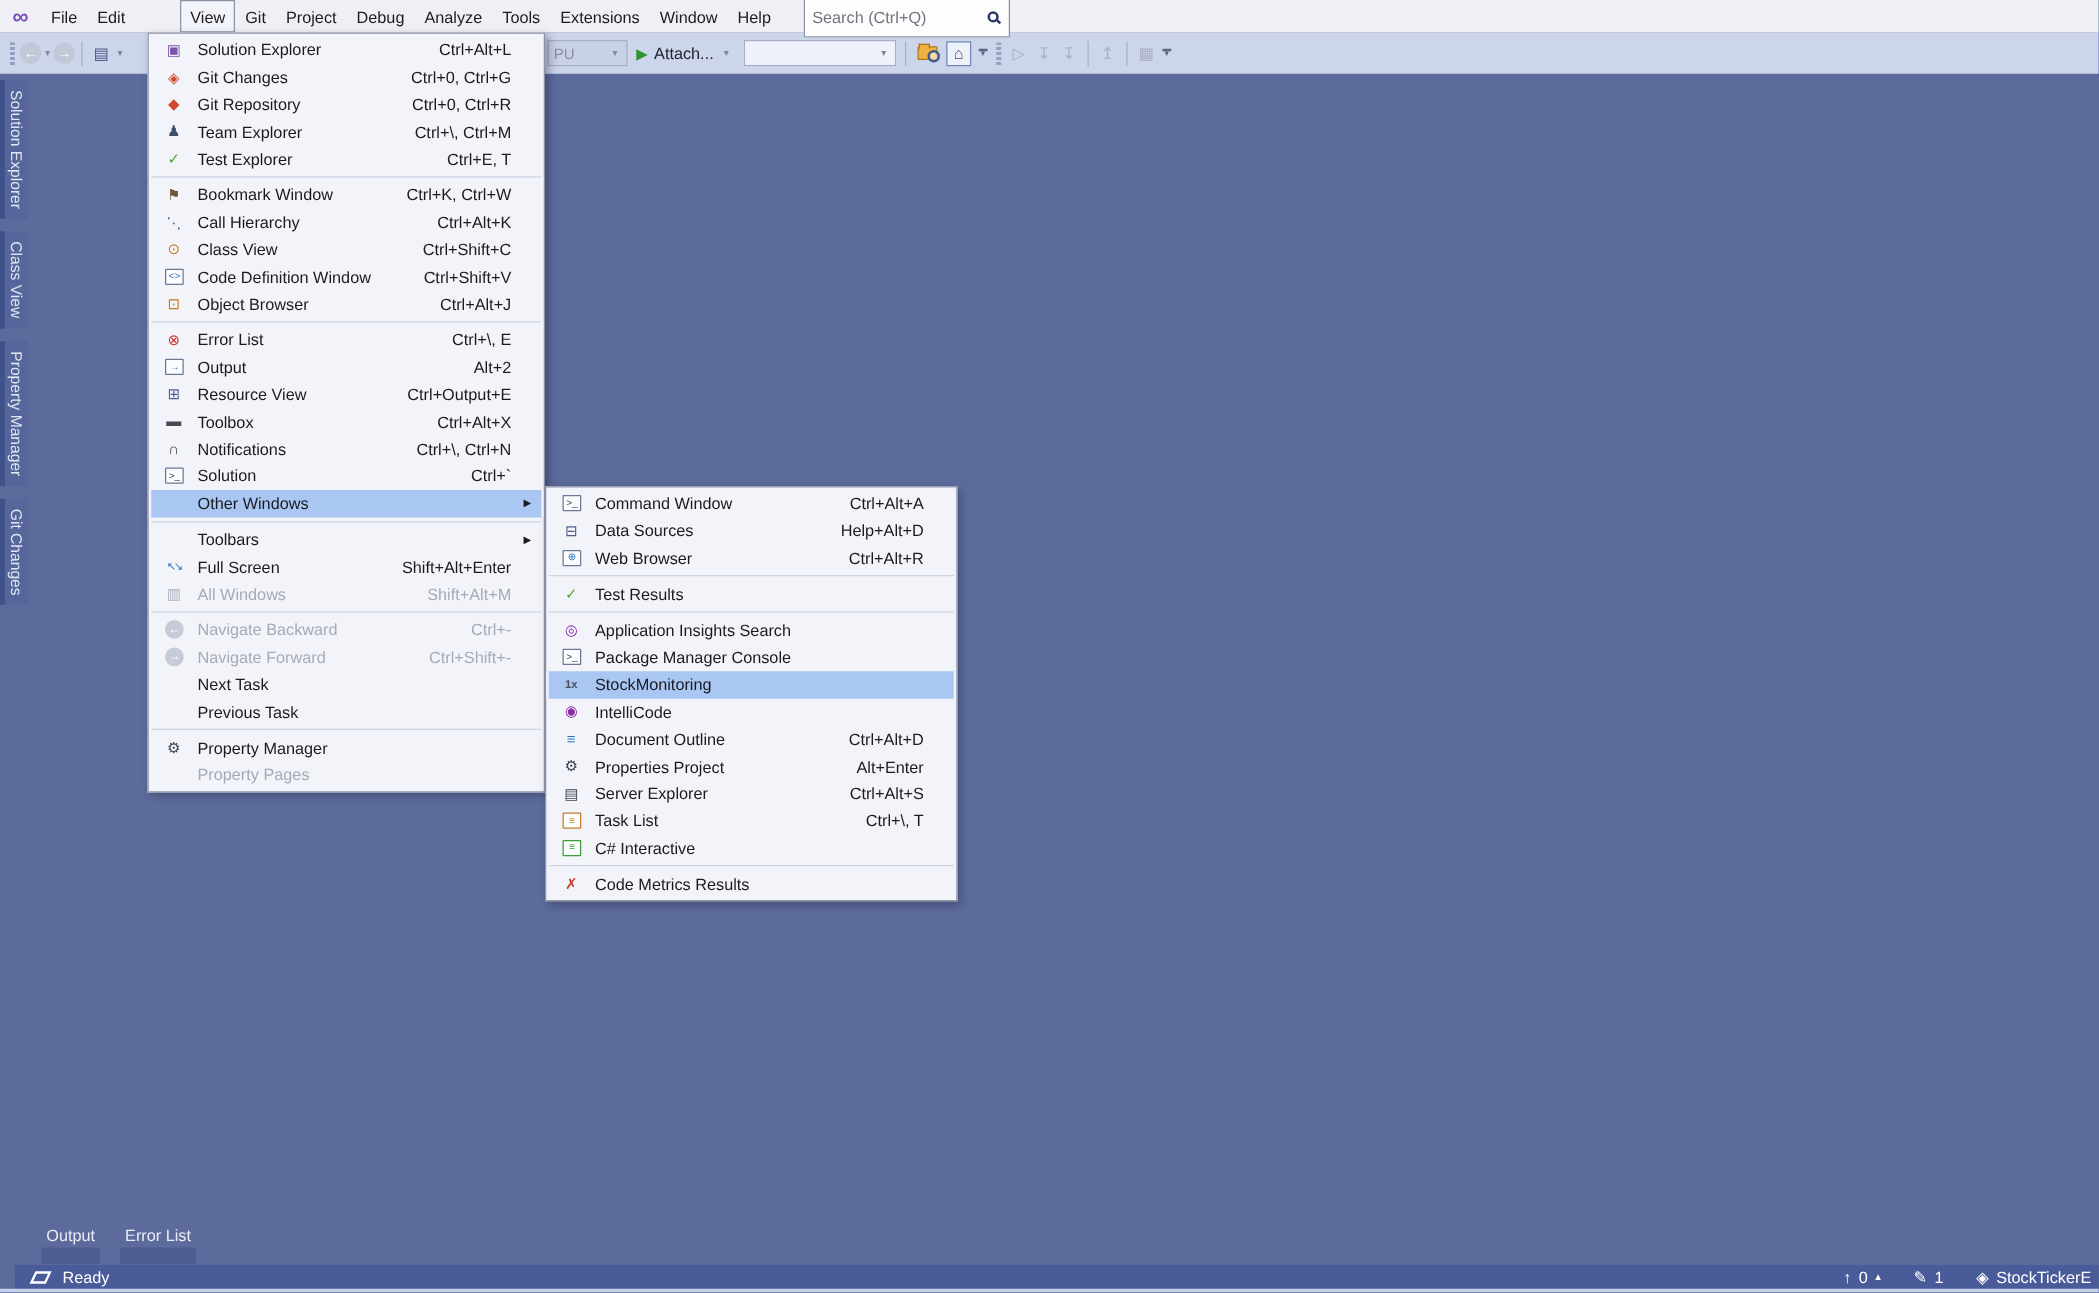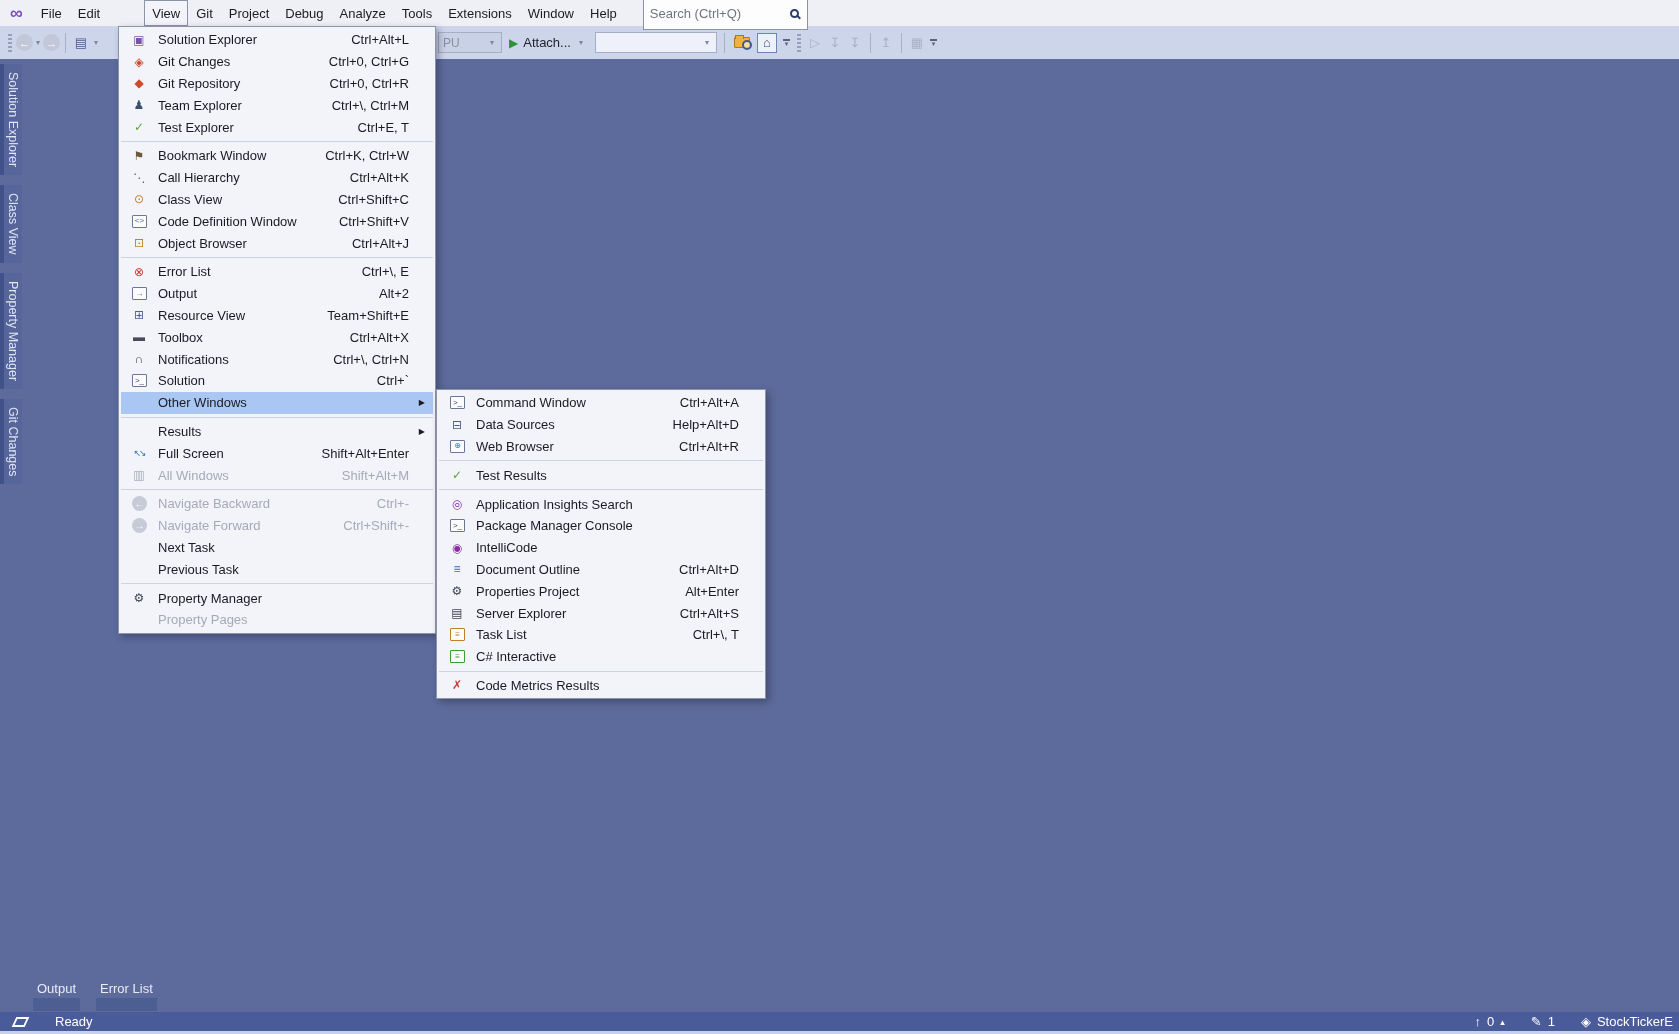--- a/index.html
+++ b/index.html
@@ -83,22 +83,22 @@
     writing-mode:vertical-rl; background:#56669B; border-left:4px solid #41518A;
     color:#E0E5F2; font-size:12.5px; padding:8px 2px; white-space:nowrap; cursor:default;
   }
 
   
   .bottom-tabs { position:absolute; left:33px; top:981px; display:flex; gap:16px; z-index:5; }
   .btab { display:flex; flex-direction:column; cursor:default; }
   .btab .lbl { color:#E9ECF5; font-size:13px; padding:0 4px; }
   .btab .blk { height:13px; background:#4D5E92; margin-top:2px; align-self:stretch; }
   .statusbar {
-    position:absolute; left:0; top:1012px; right:0; height:19px; background:#4A5B99;
-    color:#FFF; display:flex; align-items:center; z-index:20; overflow:hidden;gap:17px;
+    position:absolute; left:12px; top:1012px; right:0; height:19px; background:#4A5B99;
+    color:#FFF; display:flex; align-items:center; z-index:20; overflow:hidden;
   }
   .sb-flag { width:13px; height:10px; border:2px solid #FFF; transform:skewX(-25deg); margin:0 11px 0 14px; flex:none; }
   .sb-right { margin-left:auto; display:flex; align-items:center; white-space:nowrap; }
   .sb-right span { margin-right:6px; }
   .sb-caret { font-size:9px; }
   .bottom-strip { position:absolute; left:0; top:1031px; right:0; height:3px; background:#C7D0EA; z-index:20; }
 </style>
 </head>
 <body>
 
@@ -257,21 +257,21 @@
     </div>
     <div class="mrow">
       <span class="mi-icon ic-box" style="color: rgb(43, 114, 188);">→</span>
       <span class="mi-label">Output</span>
       <span class="mi-short">Alt+2</span>
       <span class="mi-arrow"></span>
     </div>
     <div class="mrow">
       <span class="mi-icon" style="color: rgb(81, 97, 143);">⊞</span>
       <span class="mi-label">Resource View</span>
-      <span class="mi-short">Team+Shift+E</span>
+      <span class="mi-short">Ctrl+Output+E</span>
       <span class="mi-arrow"></span>
     </div>
     <div class="mrow">
       <span class="mi-icon" style="color: rgb(74, 74, 87);">▬</span>
       <span class="mi-label">Toolbox</span>
       <span class="mi-short">Ctrl+Alt+X</span>
       <span class="mi-arrow"></span>
     </div>
     <div class="mrow">
       <span class="mi-icon" style="color: rgb(62, 68, 82);">∩</span>
@@ -292,21 +292,21 @@
       <span class="mi-arrow">▶</span>
     </div>
     <div class="mrow sep">
       
       
       
       
     </div>
     <div class="mrow">
       <span class="mi-icon"></span>
-      <span class="mi-label">Results</span>
+      <span class="mi-label">Toolbars</span>
       <span class="mi-short"></span>
       <span class="mi-arrow">▶</span>
     </div>
     <div class="mrow">
       <span class="mi-icon ic-tight" style="color: rgb(43, 114, 188);">↖↘</span>
       <span class="mi-label">Full Screen</span>
       <span class="mi-short">Shift+Alt+Enter</span>
       <span class="mi-arrow"></span>
     </div>
     <div class="mrow disabled">
@@ -404,20 +404,26 @@
     </div>
     <div class="mrow">
       <span class="mi-icon" style="color: rgb(138, 45, 165);">◎</span>
       <span class="mi-label">Application Insights Search</span>
       <span class="mi-short"></span>
       <span class="mi-arrow"></span>
     </div>
     <div class="mrow">
       <span class="mi-icon ic-box" style="color: rgb(62, 68, 82);">&gt;_</span>
       <span class="mi-label">Package Manager Console</span>
+      <span class="mi-short"></span>
+      <span class="mi-arrow"></span>
+    </div>
+    <div class="mrow highlighted">
+      <span class="mi-icon ic-sm">1x</span>
+      <span class="mi-label">StockMonitoring</span>
       <span class="mi-short"></span>
       <span class="mi-arrow"></span>
     </div>
     <div class="mrow">
       <span class="mi-icon" style="color: rgb(138, 45, 165);">◉</span>
       <span class="mi-label">IntelliCode</span>
       <span class="mi-short"></span>
       <span class="mi-arrow"></span>
     </div>
     <div class="mrow">

